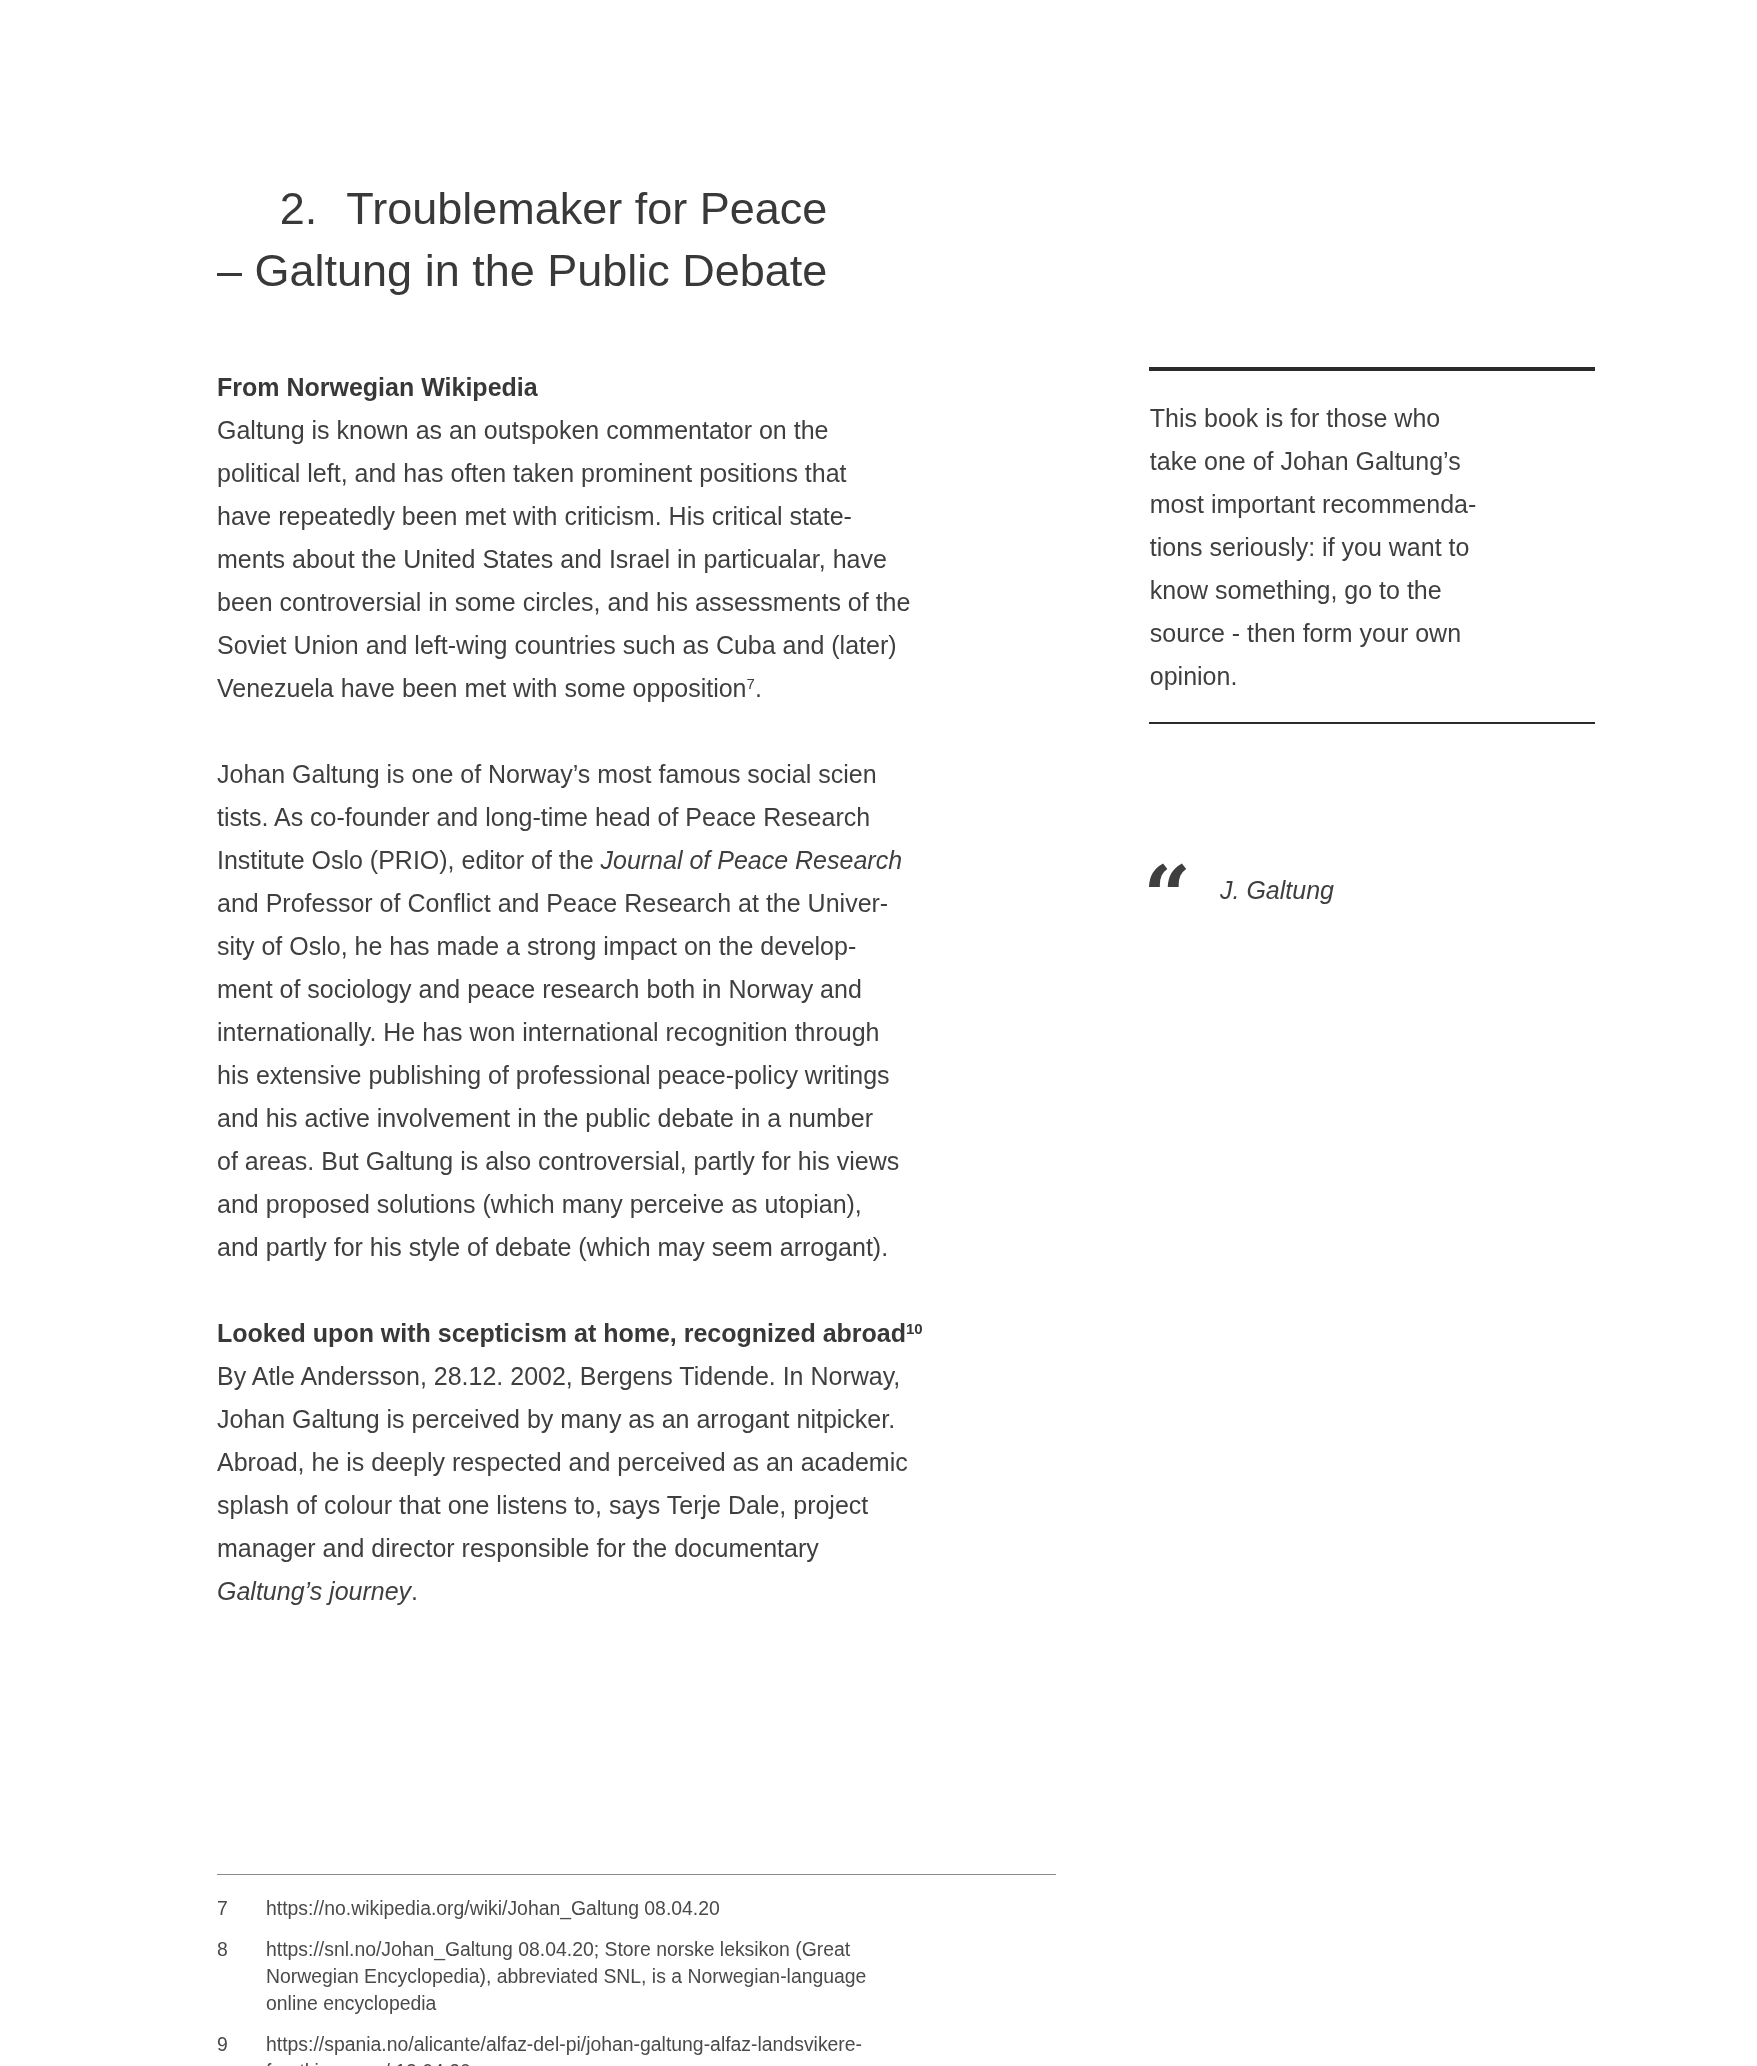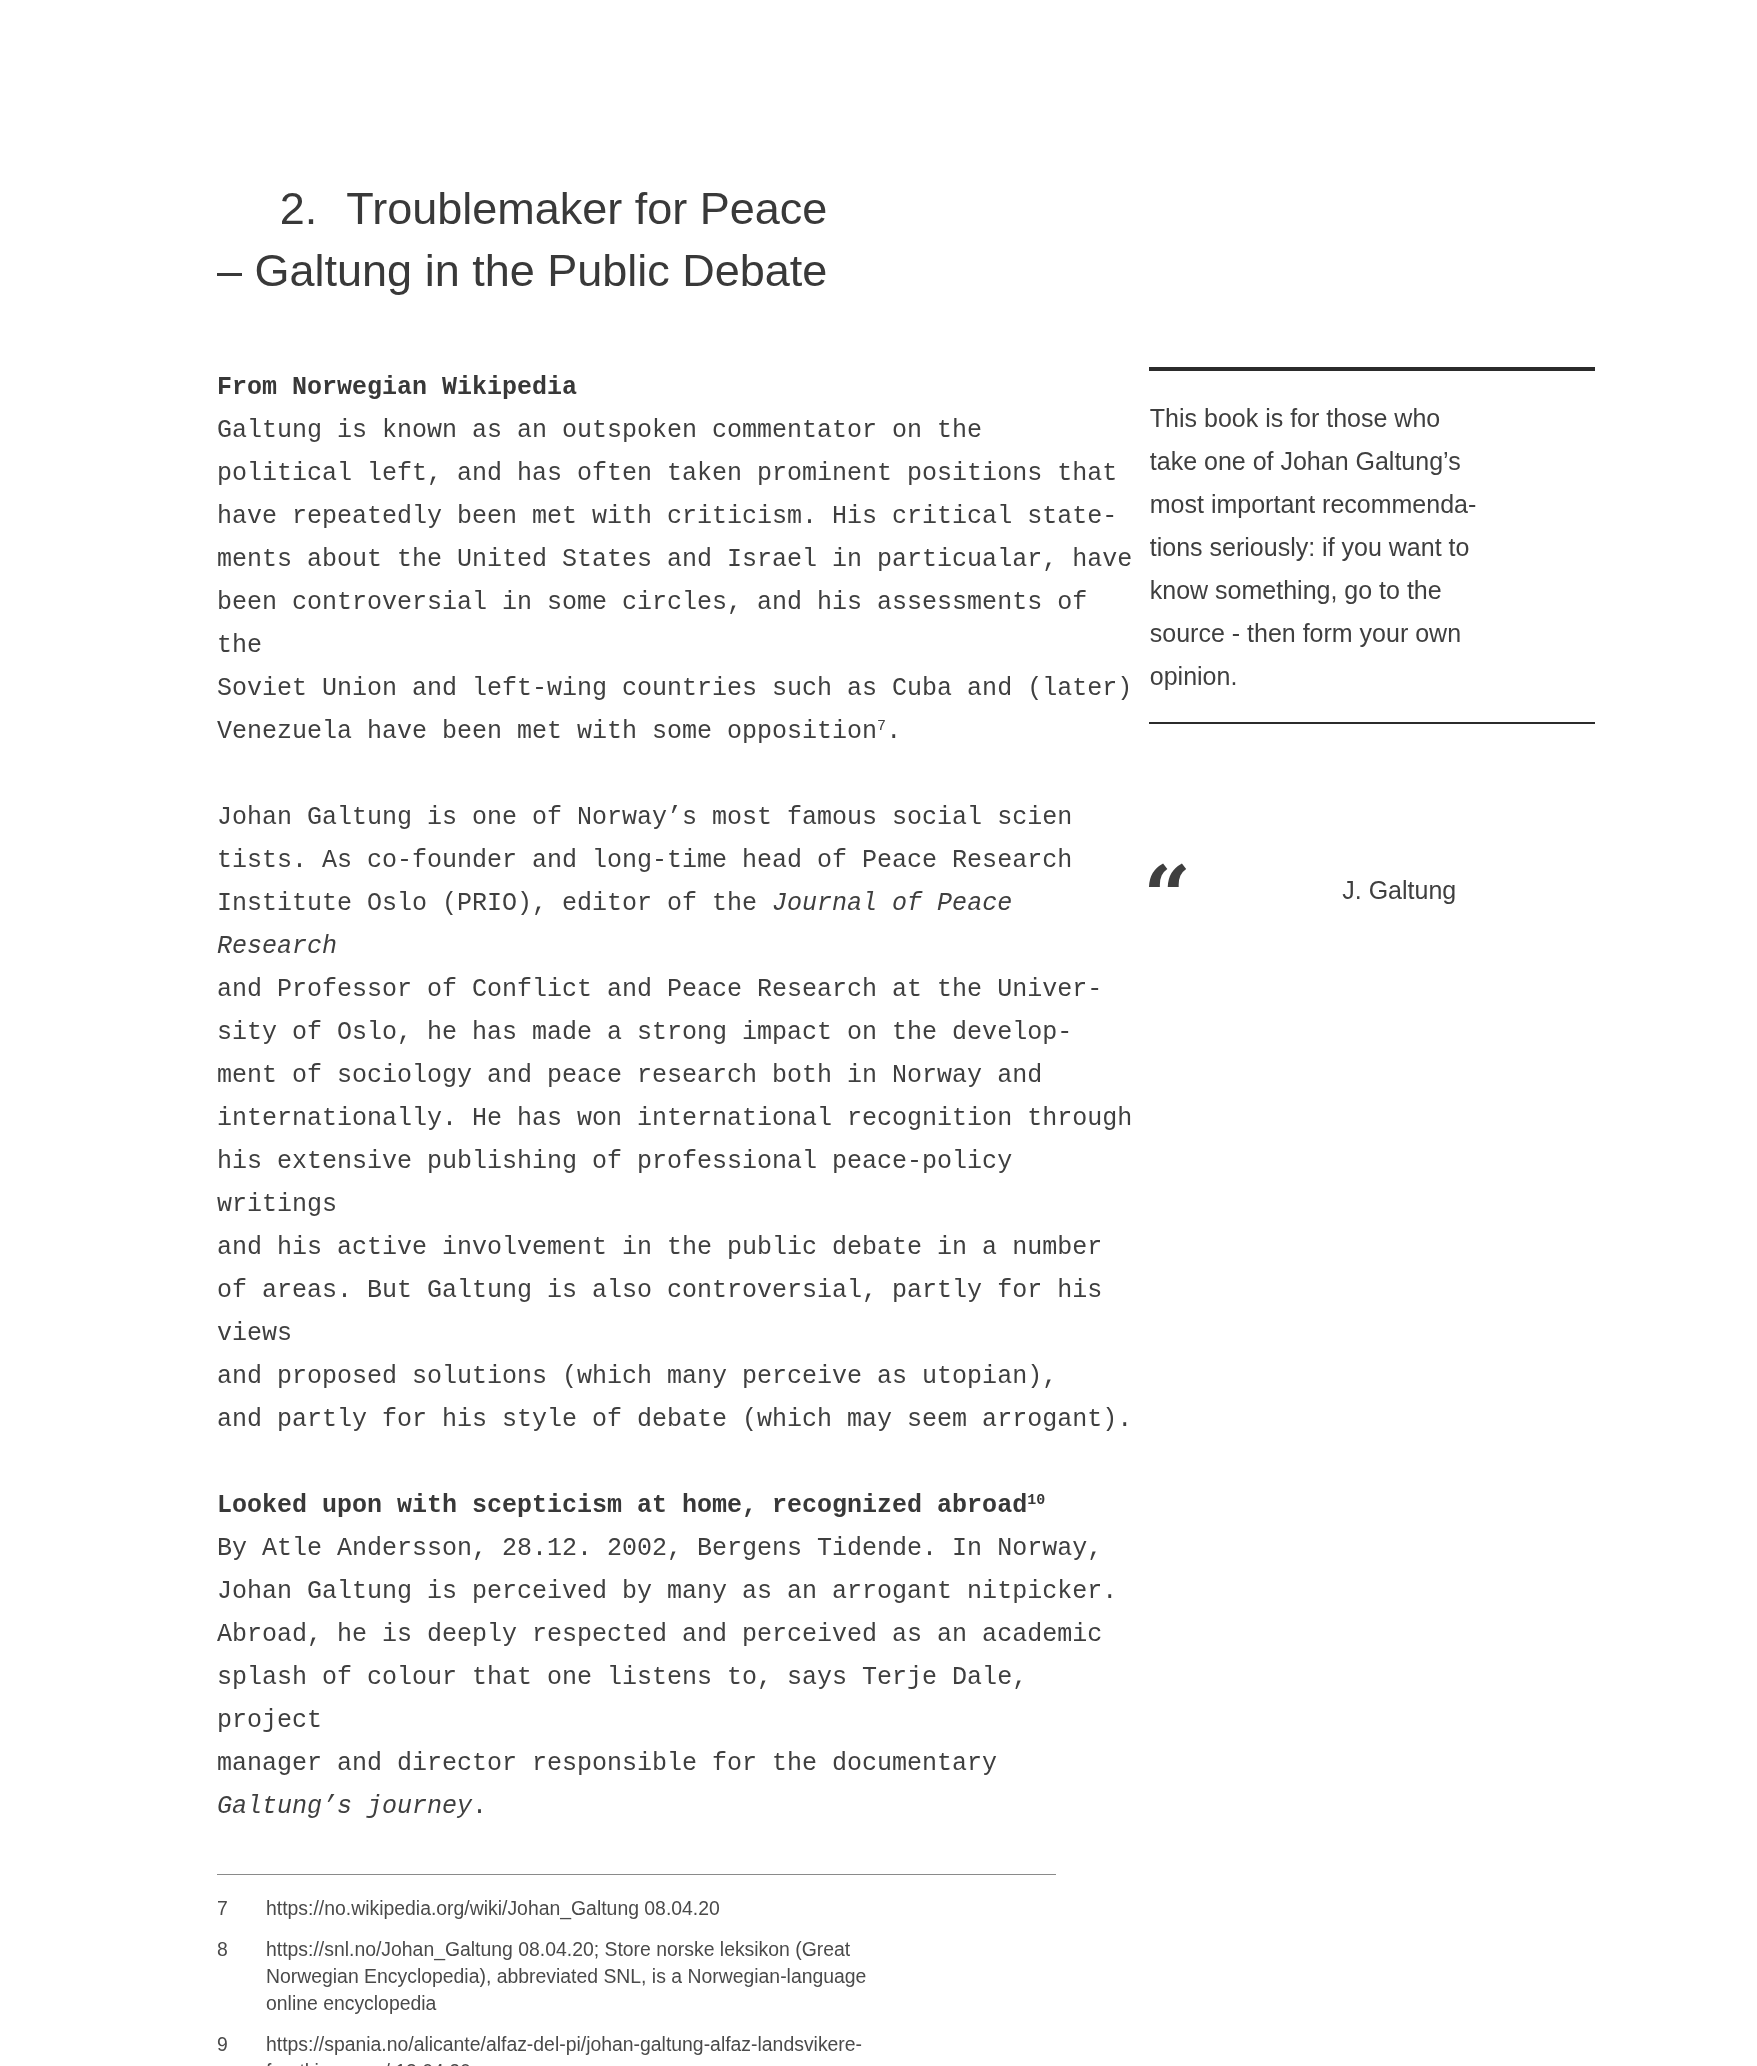--- a/index.html
+++ b/index.html
@@ -34,21 +34,21 @@
     font-size:25px;
     line-height:43px;
   }
   .left-col h3 {
     font-size:25px;
     line-height:43px;
     font-weight:700;
     color:#383838;
   }
   .left-col p { white-space:pre-line; }
-  .section { margin-bottom:43px;font-family:Liberation Mono, monospace; }
+  .section { margin-bottom:43px; }
   em { font-style:italic; }
 
   .fnref {
     font-size:15px;
     line-height:0;
     vertical-align:baseline;
     position:relative;
     top:-0.55em;
   }
 
@@ -77,21 +77,22 @@
     left:-5.8px;
     top:-14px;
     font-family:"DejaVu Serif", serif;
     font-weight:700;
     font-size:83px;
     line-height:83px;
     color:#3f3f3f;
   }
   .pq-text { white-space:pre-line; }
   .pq-attr {
-    text-align:center;
+    text-align:left;
+    font-style:italic;
     margin-top:15px;
     padding-right:16.5px;
   }
 
   .footnotes {
     position:absolute;
     left:217px;
     top:1874px;
     width:860px;
     font-size:19.4px;

